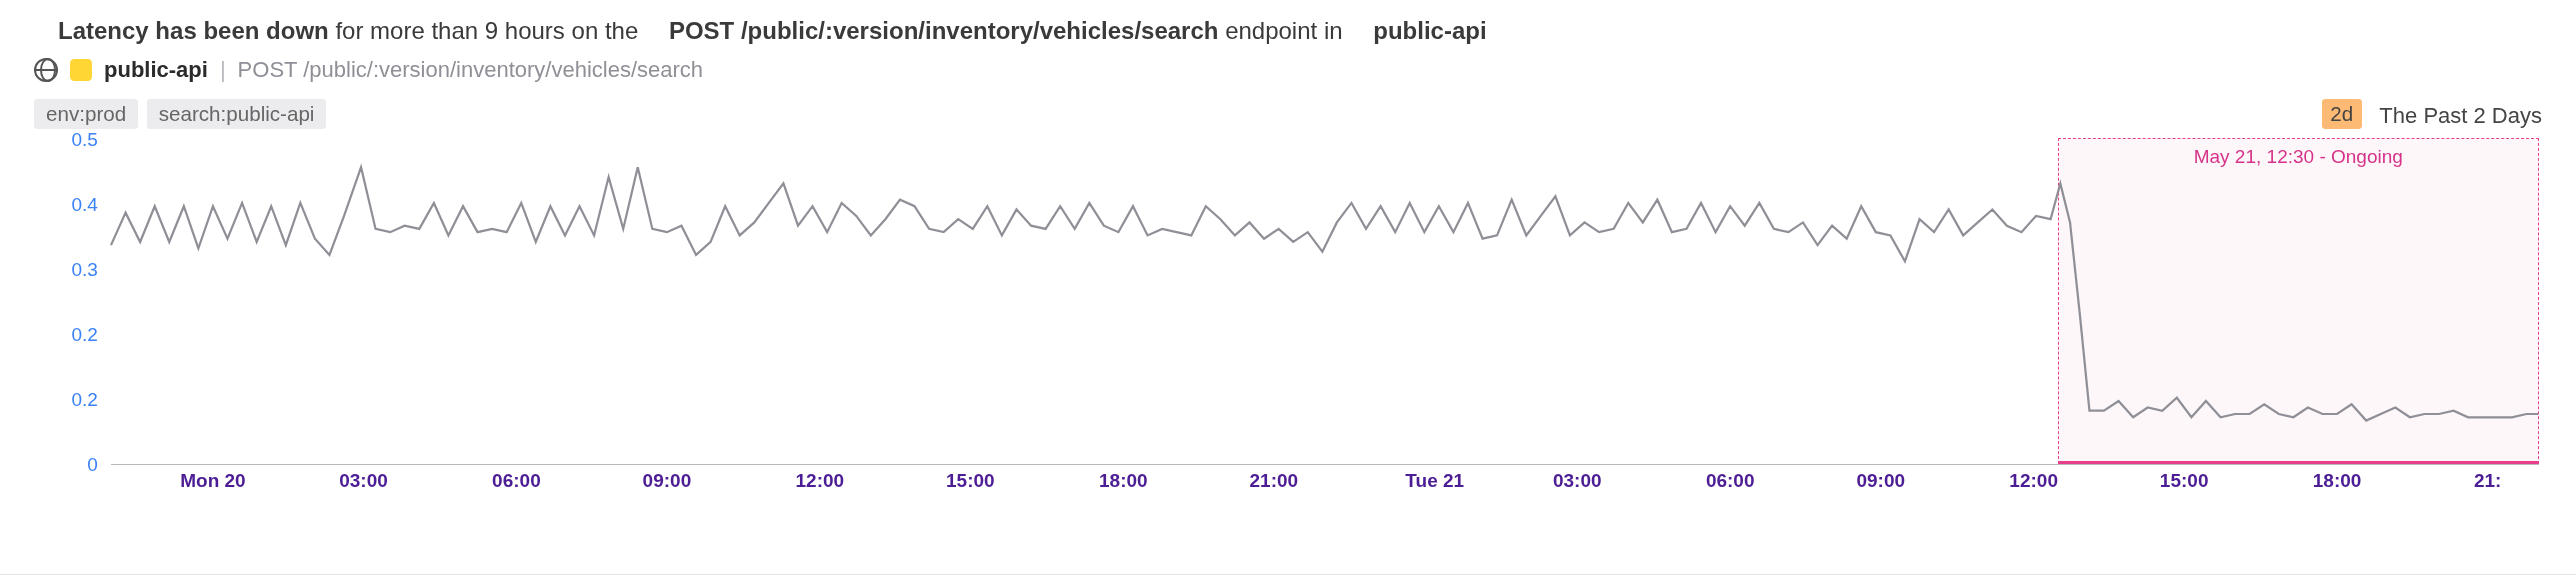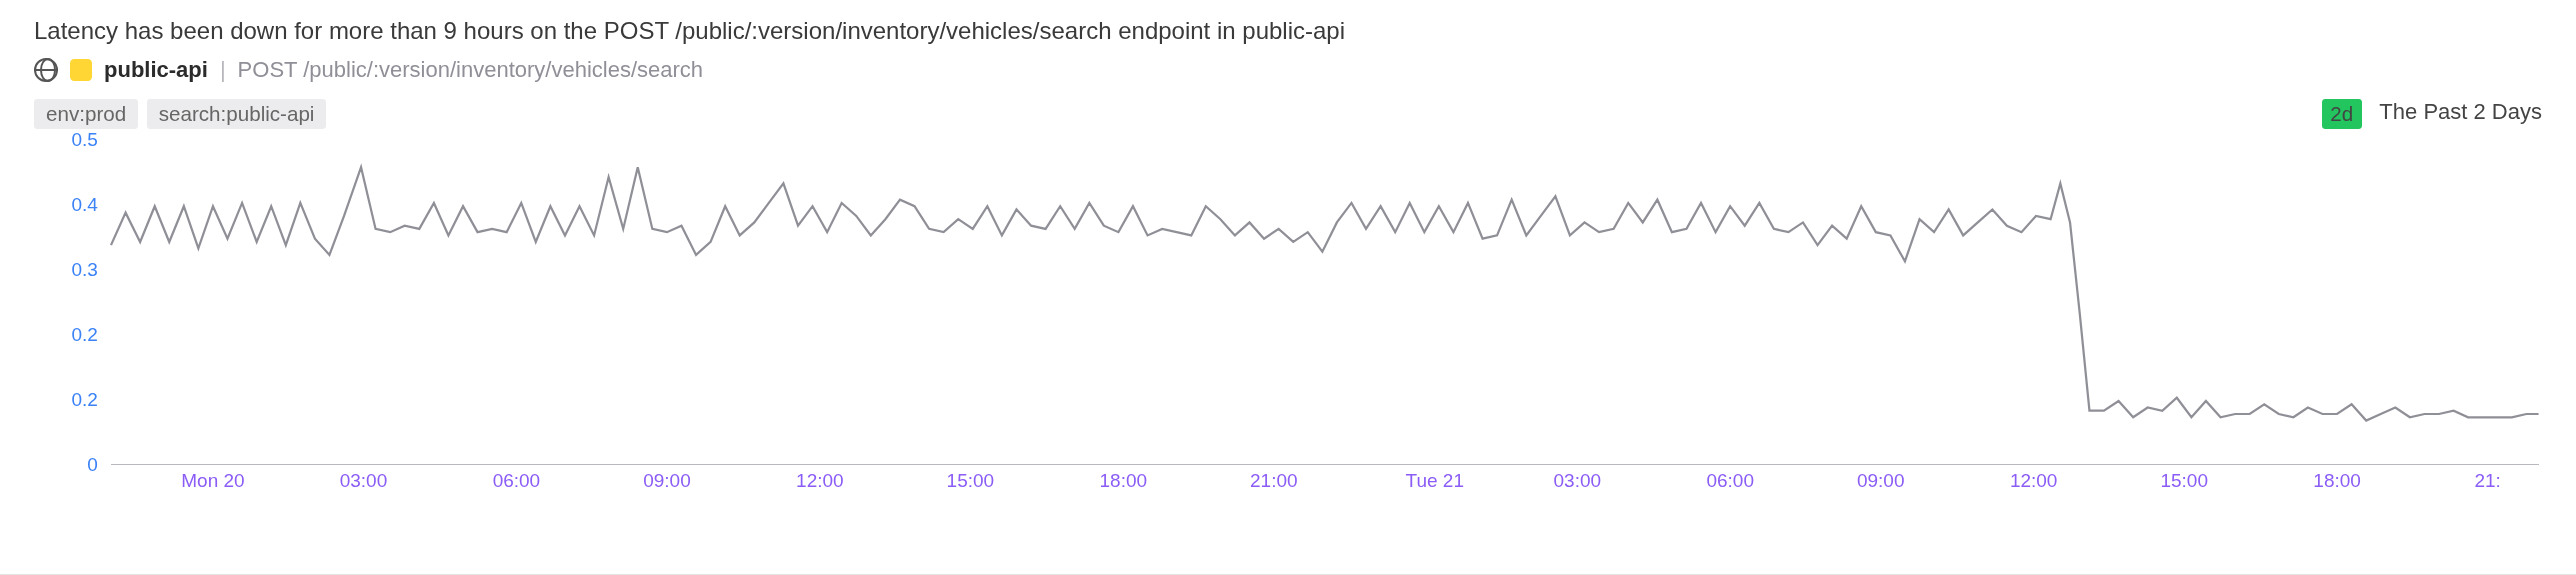--- a/index.html
+++ b/index.html
@@ -11,21 +11,21 @@
     height: 575px;
     padding: 17px 34px 8.6px 34px;
     border-bottom: 0.9px solid #e4e4e6;
   }
   .title-line {
     font-size: 24px;
     color: #3a3a3a;
     margin-bottom: 12px;
     font-weight: 400;
   }
-  .title-line .bold { font-weight: 400; }
+  .title-line .bold { font-weight: 700; margin-left: 24px; }
 
   .meta-line {
     display: flex;
     align-items: center;
     gap: 12px;
     font-size: 22px;
     margin-bottom: 15.5px;
   }
   .globe-icon {
     width: 24px; height: 24px;
@@ -56,34 +56,34 @@
     background: #ffd633;
     border-radius: 4.3px;
     display: inline-block;
   }
   .service-name { font-weight: 700; color: #2b2b2b; }
   .pipe { color: #b6b6bb; }
   .meta-endpoint { color: #8f8f97; font-weight: 400; }
 
   .tags-row {
     display: flex;
-    align-items: flex-start;
+    align-items: flex-end;
     gap: 8.6px;
     font-size: 20.6px;
     margin-bottom: 8.6px;
   }
   .tag {
     background: #ececee;
     color: #666;
     padding: 3.4px 12px;
     border-radius: 3.4px;
   }
   .spacer { flex: 1; }
   .range-badge {
-    background: #22c55e;
+    background: #fdba74;
     color: #444;
     padding: 3.4px 8.6px;
     border-radius: 3.4px;
     font-weight: 500;
   }
   .range-label { color: #444; font-size: 22px; margin-left: 9px; }
 
   
   .chart-wrap {
     position: relative;
@@ -111,23 +111,24 @@
   }
   .x-axis {
     position: absolute;
     left: 77px; right: 3.4px; bottom: 0;
     height: 34px;
   }
   .x-tick {
     position: absolute;
     top: 5.2px;
     font-size: 19px;
-    color: #8b5cf6;
+    color: #4c1d95;
     transform: translateX(-50%);
     white-space: nowrap;
+    font-weight: bold;
   }
   .highlight-region {
     position: absolute;
     top: 0; bottom: 0;
     border: 1.7px dashed #e83e8c;
     border-bottom: 3.4px solid #e83e8c;
     background: rgba(232,62,140,0.04);
   }
   .highlight-label {
     position: absolute;
@@ -171,20 +172,23 @@
 <div class="chart-wrap">
   <div class="y-axis">
       <div class="y-tick" style="bottom: 0px;">0</div>
       <div class="y-tick" style="bottom: 65px;">0.2</div>
       <div class="y-tick" style="bottom: 130px;">0.2</div>
       <div class="y-tick" style="bottom: 195px;">0.3</div>
       <div class="y-tick" style="bottom: 260px; margin-top: 47px;">0.4</div>
       <div class="y-tick" style="bottom: 325px;">0.5</div>
     </div>
   <div class="plot">
+    <div class="highlight-region" style="left: 80.2%; right: 0%;">
+      <span class="highlight-label">May 21, 12:30 - Ongoing</span>
+    </div>
     <svg class="line" preserveAspectRatio="none" viewBox="0 0 2826 378">
         <path d="M0.0 124.7 L17.0 86.9 L33.9 121.0 L50.9 79.4 L67.8 121.0 L84.8 79.4 L101.7 128.5 L118.7 79.4 L135.6 117.2 L152.6 75.6 L169.6 121.0 L186.5 79.4 L203.5 124.7 L220.4 75.6 L237.4 117.2 L254.3 136.1 L271.3 90.7 L291.1 34.0 L308.0 105.8 L325.0 109.6 L341.9 102.1 L358.9 105.8 L375.9 75.6 L392.8 113.4 L409.8 79.4 L426.7 109.6 L443.7 105.8 L460.6 109.6 L477.6 75.6 L494.5 121.0 L511.5 79.4 L528.5 113.4 L545.4 79.4 L562.4 113.4 L579.3 45.4 L596.3 105.8 L613.2 34.0 L630.2 105.8 L647.2 109.6 L664.1 102.1 L681.1 136.1 L698.0 121.0 L715.0 79.4 L731.9 113.4 L748.9 98.3 L765.8 75.6 L782.8 52.9 L799.8 102.1 L816.7 79.4 L833.7 109.6 L850.6 75.6 L867.6 90.7 L884.5 113.4 L901.5 94.5 L918.5 71.8 L935.4 79.4 L952.4 105.8 L969.3 109.6 L986.3 94.5 L1003.2 105.8 L1020.2 79.4 L1037.1 113.4 L1054.1 83.2 L1071.1 102.1 L1088.0 105.8 L1105.0 79.4 L1121.9 105.8 L1138.9 75.6 L1155.8 102.1 L1172.8 109.6 L1189.7 79.4 L1206.7 113.4 L1223.7 105.8 L1240.6 109.6 L1257.6 113.4 L1274.5 79.4 L1291.5 94.5 L1308.4 113.4 L1325.4 98.3 L1342.3 117.2 L1359.3 105.8 L1376.3 121.0 L1393.2 109.6 L1410.2 132.3 L1427.1 98.3 L1444.1 75.6 L1461.0 105.8 L1478.0 79.4 L1495.0 109.6 L1511.9 75.6 L1528.9 109.6 L1545.8 79.4 L1562.8 109.6 L1579.7 75.6 L1596.7 117.2 L1613.6 113.4 L1630.6 71.8 L1647.6 113.4 L1664.5 90.7 L1681.5 68.0 L1698.4 113.4 L1715.4 98.3 L1732.3 109.6 L1749.3 105.8 L1766.3 75.6 L1783.2 98.3 L1800.2 71.8 L1817.1 109.6 L1834.1 105.8 L1851.0 75.6 L1868.0 109.6 L1884.9 79.4 L1901.9 102.1 L1918.9 75.6 L1935.8 105.8 L1952.8 109.6 L1969.7 98.3 L1986.7 124.7 L2003.6 102.1 L2020.6 117.2 L2037.5 79.4 L2054.5 109.6 L2071.5 113.4 L2088.4 143.6 L2105.4 94.5 L2122.3 109.6 L2139.3 83.2 L2156.2 113.4 L2173.2 98.3 L2190.2 83.2 L2207.1 102.1 L2224.1 109.6 L2241.0 90.7 L2258.0 94.5 L2269.3 52.9 L2280.6 98.3 L2291.9 204.1 L2303.2 317.5 L2320.1 317.5 L2337.1 306.2 L2354.1 325.1 L2371.0 313.7 L2388.0 317.5 L2404.9 302.4 L2421.9 325.1 L2438.8 306.2 L2455.8 325.1 L2472.8 321.3 L2489.7 321.3 L2506.7 310.0 L2523.6 321.3 L2540.6 325.1 L2557.5 313.7 L2574.5 321.3 L2591.4 321.3 L2608.4 310.0 L2625.4 328.9 L2642.3 321.3 L2659.3 313.7 L2676.2 325.1 L2693.2 321.3 L2710.1 321.3 L2727.1 317.5 L2744.0 325.1 L2761.0 325.1 L2778.0 325.1 L2794.9 325.1 L2811.9 321.3 L2826.0 321.3 "></path>
       </svg>
   </div>
   <div class="x-axis">
       <div class="x-tick" style="left: 4.2%;">Mon 20</div>
       <div class="x-tick" style="left: 10.4%;">03:00</div>
       <div class="x-tick" style="left: 16.7%;">06:00</div>
       <div class="x-tick" style="left: 22.9%;">09:00</div>
       <div class="x-tick" style="left: 29.2%;">12:00</div>

